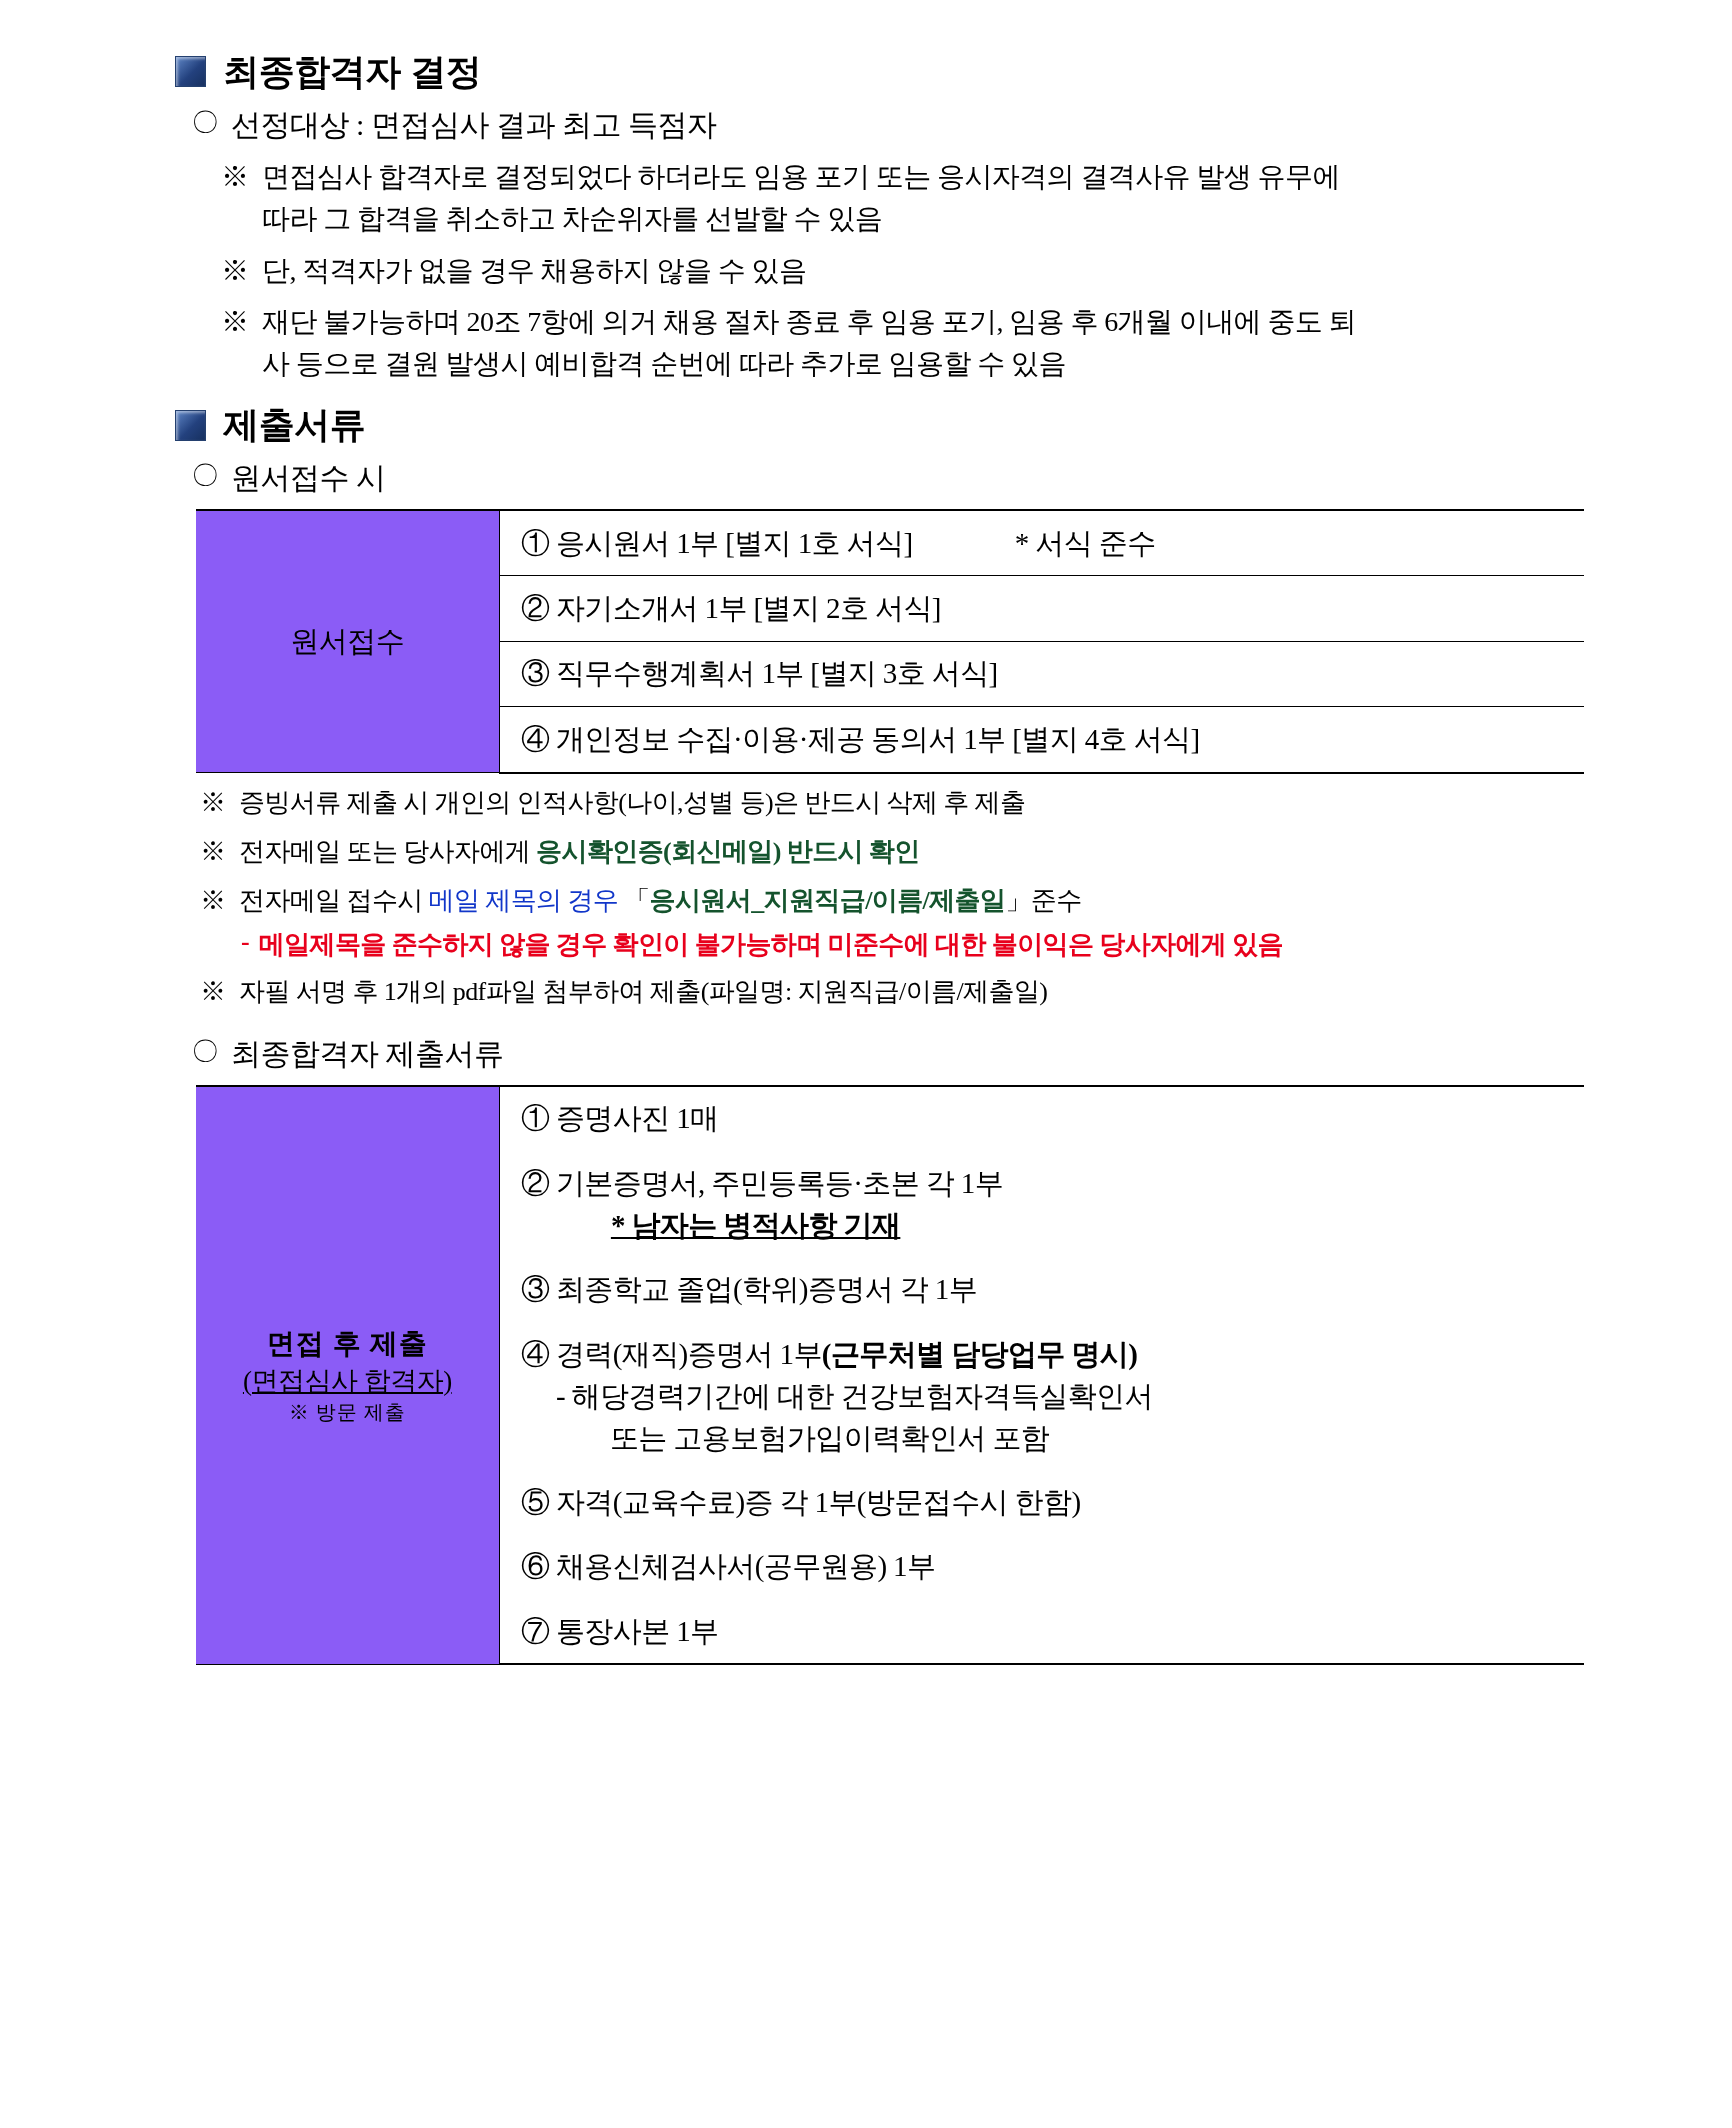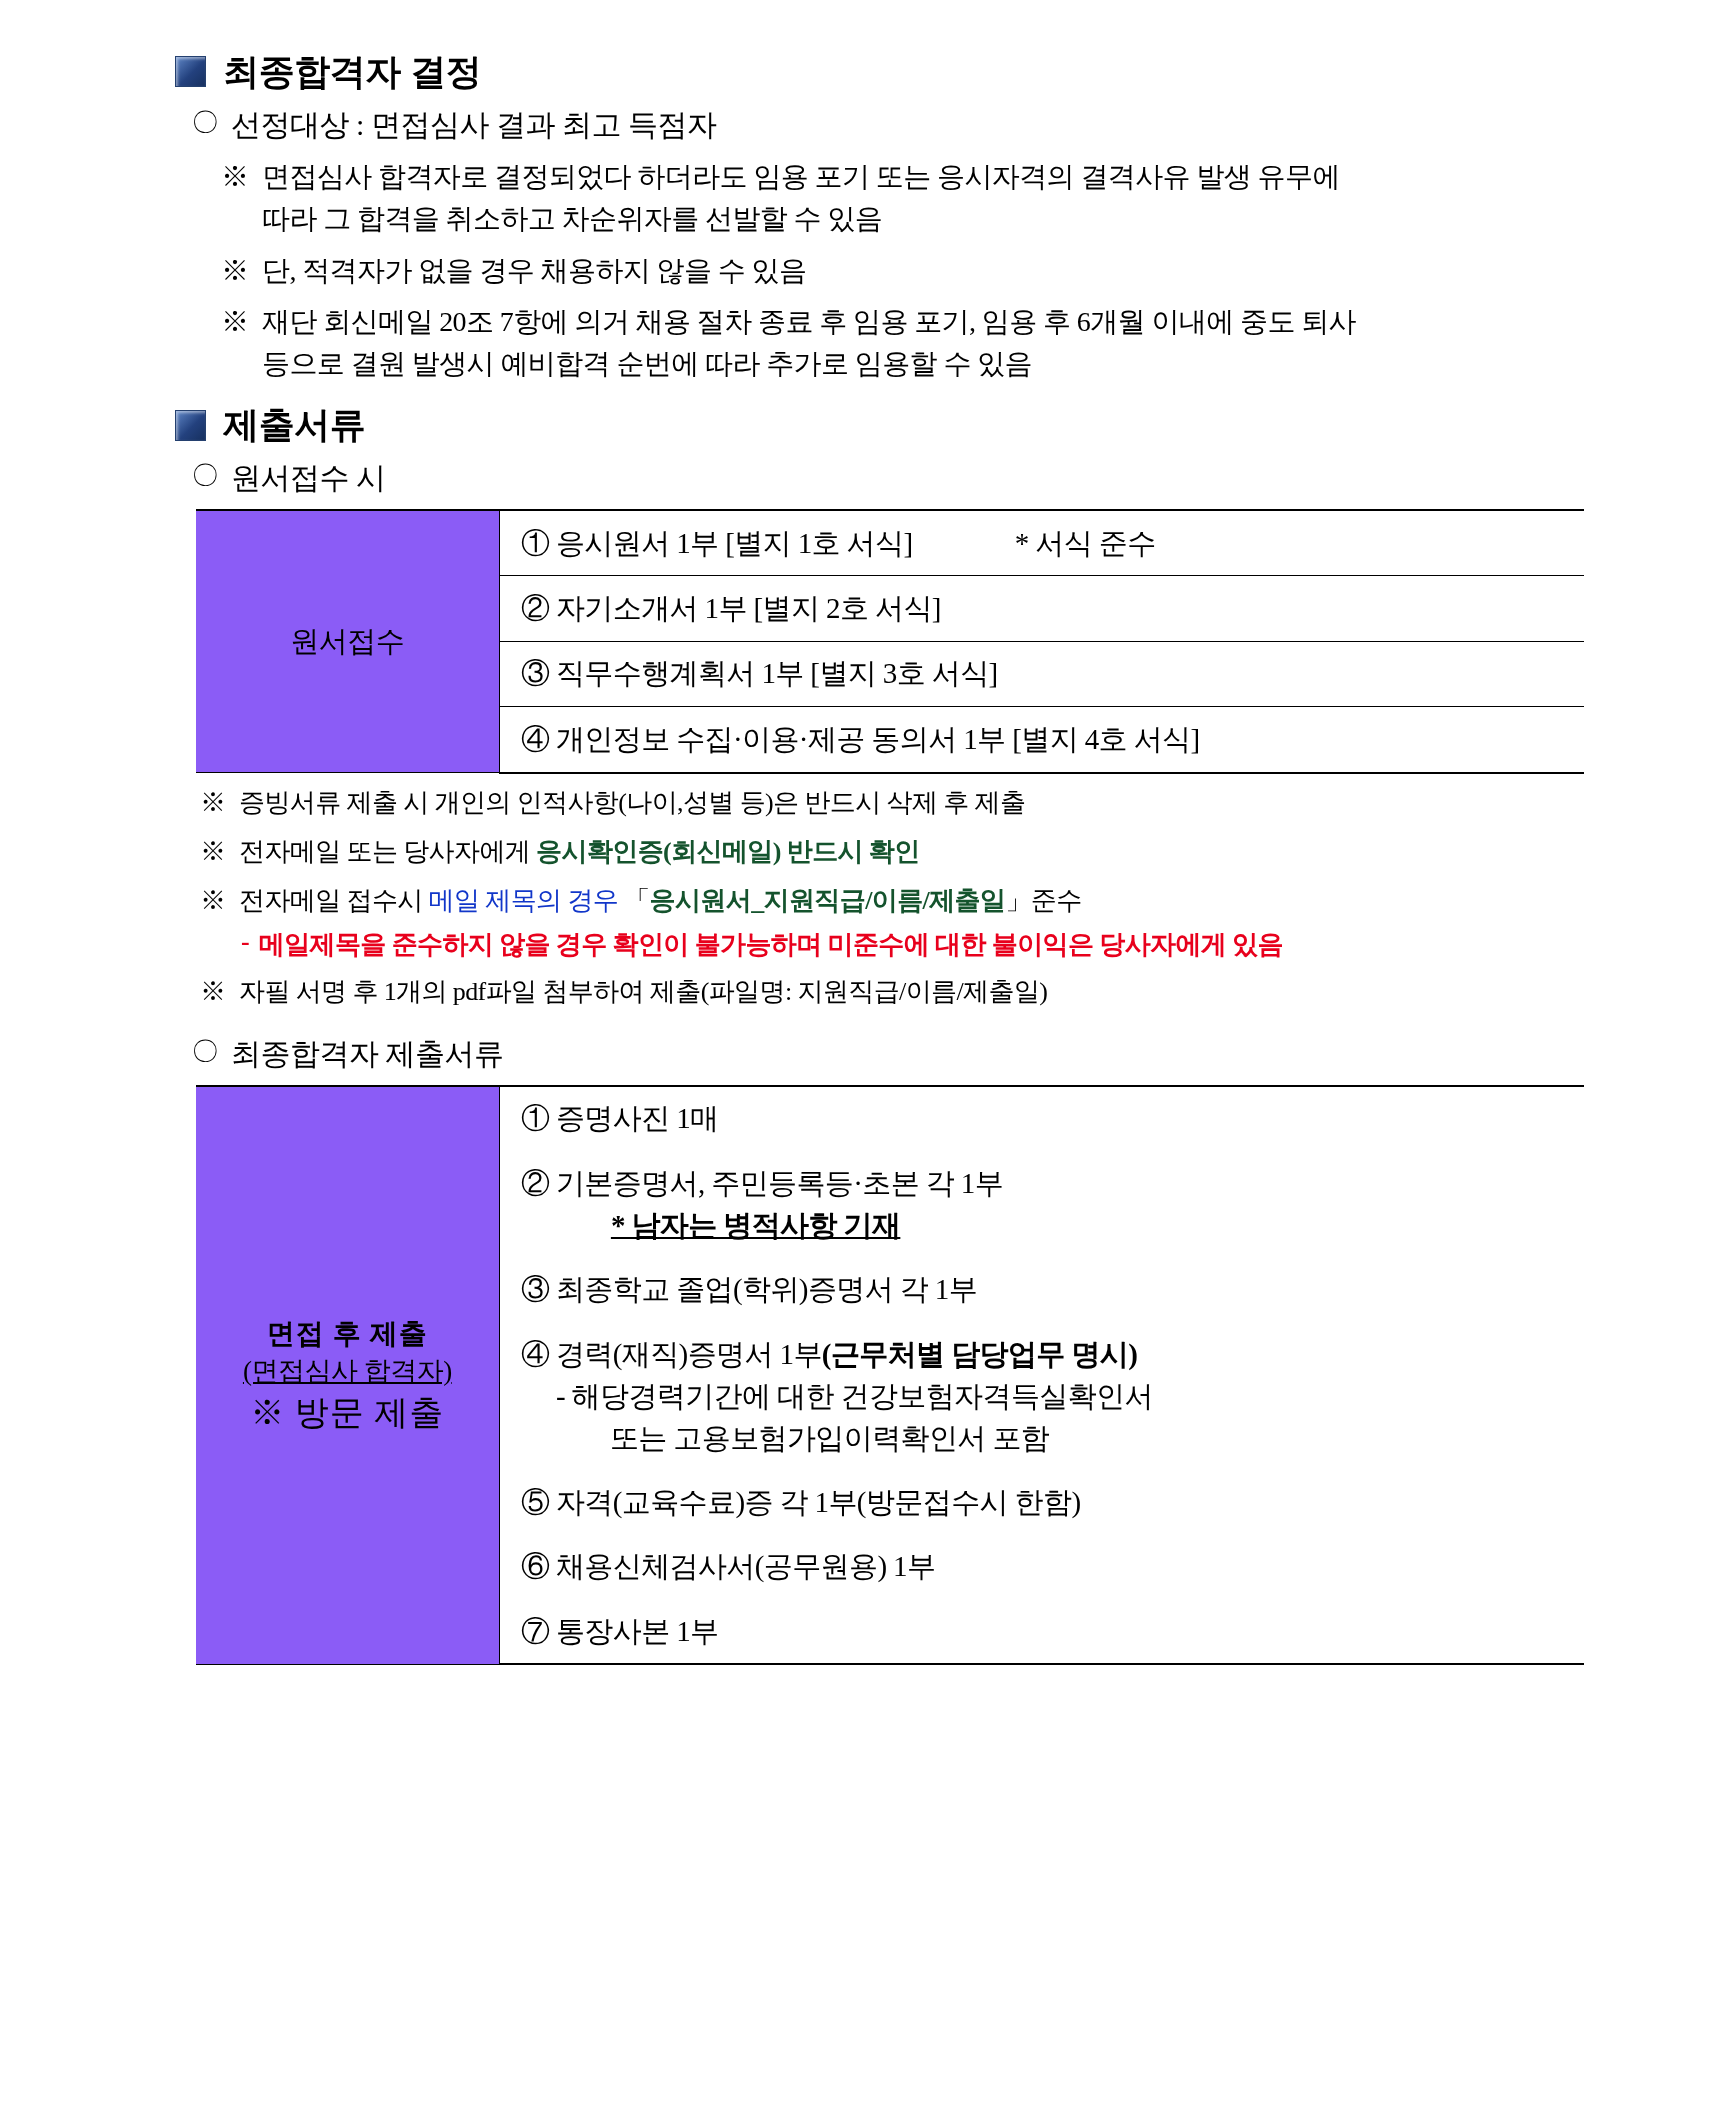--- a/index.html
+++ b/index.html
@@ -137,21 +137,21 @@
     line-height: 1.45;
   }
   .sub-item3 {
     padding-left: 89px;
     line-height: 1.45;
   }
   .gap-r { display: inline-block; width: 89px; }
 
   .leftcell .l1 { font-weight: bold; font-size: 28px; letter-spacing: 1px; }
   .leftcell .l2 { font-size: 27px; text-decoration: underline; }
-  .leftcell .l3 { font-size: 34px; letter-spacing: 1px; }
+  .leftcell .l3 { font-size: 20px; letter-spacing: 1px; }
 
   .final-table td.rightcell { padding-top: 13.6px; padding-bottom: 13.6px; }
 </style>
 </head>
 <body>
 
 <div class="page">
 
   <div class="section-head">
     <span class="sq-bullet"></span>
@@ -166,21 +166,21 @@
   <div class="note indent-hang">
     <span class="mark">※</span>
     <span class="body">면접심사 합격자로 결정되었다 하더라도 임용 포기 또는 응시자격의 결격사유 발생 유무에 따라 그 합격을 취소하고 차순위자를 선발할 수 있음</span>
   </div>
   <div class="note">
     <span class="mark">※</span>
     <span class="body">단, 적격자가 없을 경우 채용하지 않을 수 있음</span>
   </div>
   <div class="note indent-hang">
     <span class="mark">※</span>
-    <span class="body">재단 회신메일 20조 7항에 의거 채용 절차 종료 후 임용 포기, 임용 후 6개월 이내에 중도 퇴사 등으로 결원 발생시 예비합격 순번에 따라 추가로 임용할 수 있음</span>
+    <span class="body">재단 불가능하며 20조 7항에 의거 채용 절차 종료 후 임용 포기, 임용 후 6개월 이내에 중도 퇴사 등으로 결원 발생시 예비합격 순번에 따라 추가로 임용할 수 있음</span>
   </div>
 
   <div class="section-head" style="margin-top:20px;">
     <span class="sq-bullet"></span>
     <span class="section-title">제출서류</span>
   </div>
 
   <div class="circ-line">
     <span class="circ">〇</span>
     <span>원서접수 시</span>

